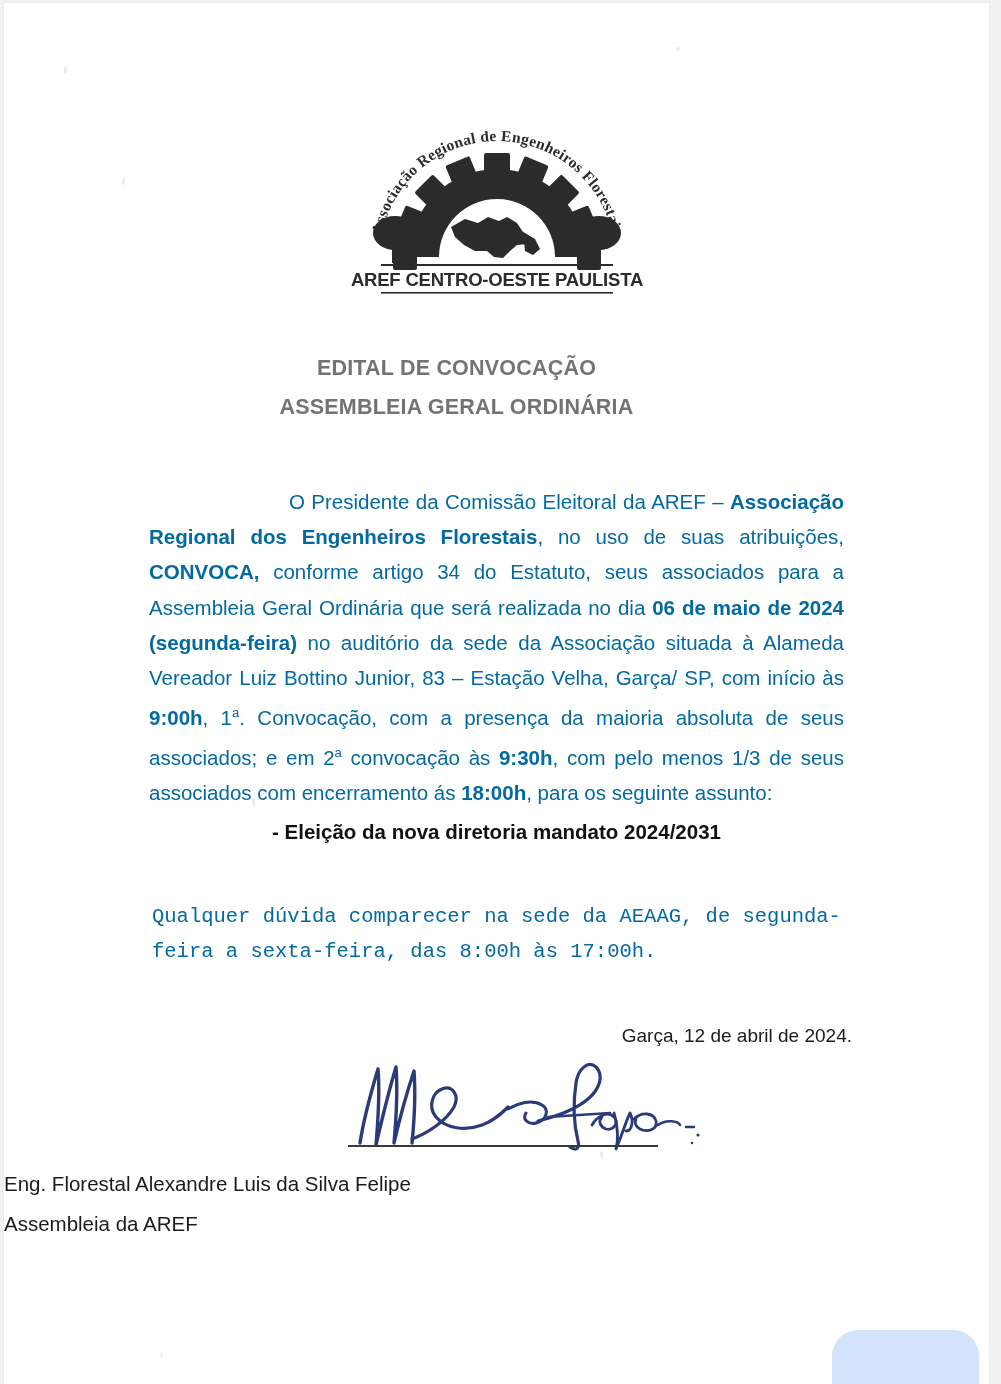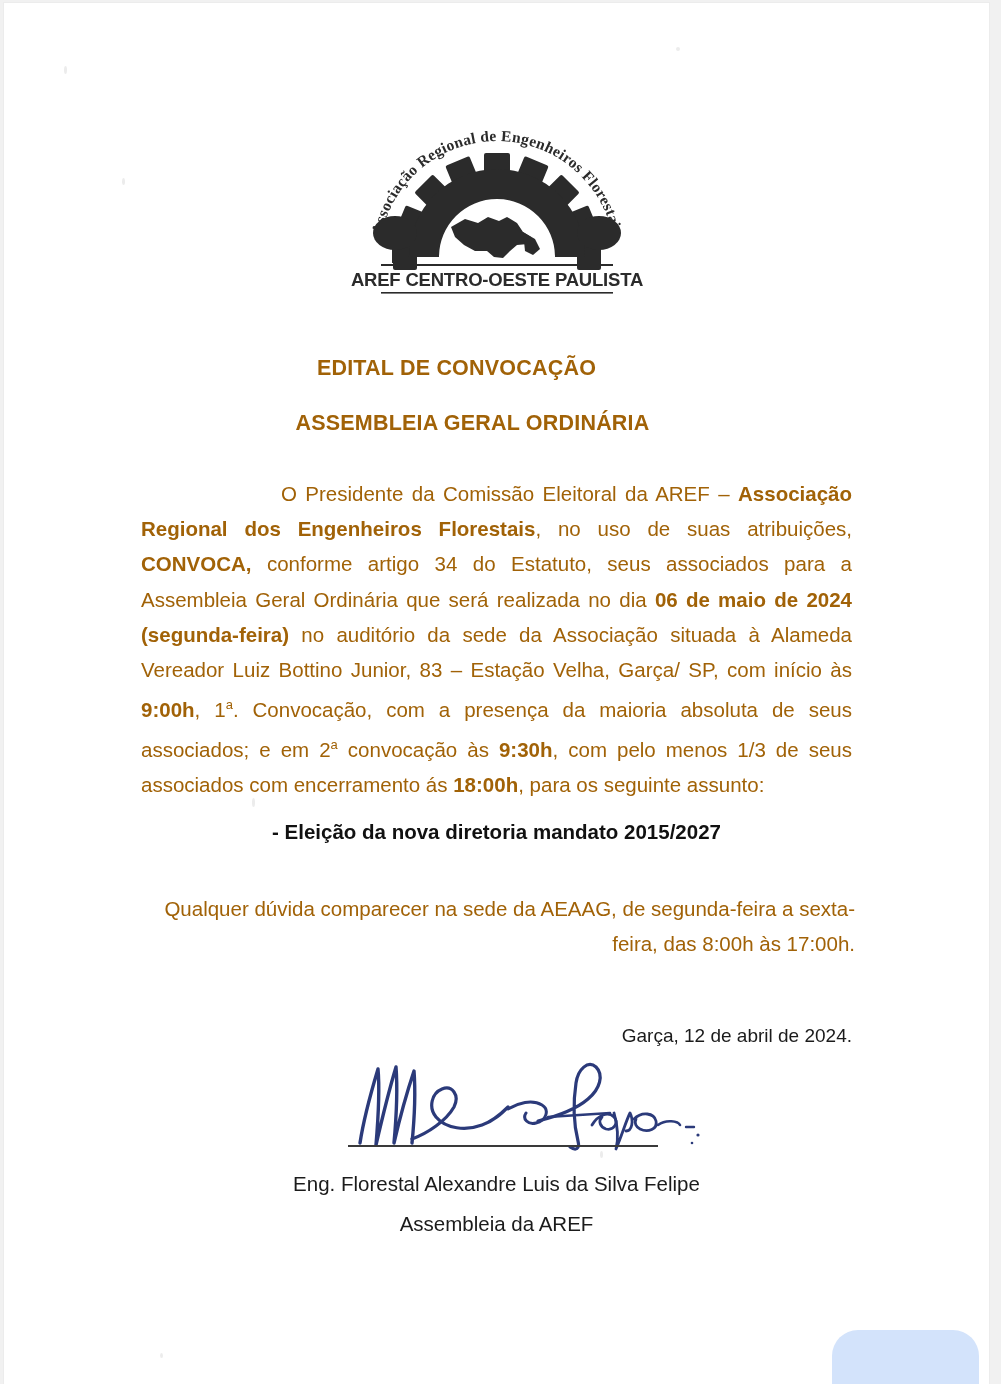--- a/index.html
+++ b/index.html
@@ -53,39 +53,39 @@
 
   
   .doc-title {
     position: absolute;
     left: 0;
     width: 905px;
     text-align: center;
     font-weight: bold;
     font-size: 21.5px;
     letter-spacing: .2px;
-    color: #a16207;
+    color: #737373;
   }
   #title-line-1 { top: 353px; }
-  #title-line-2 { top: 408px; padding-left: 16px; }
+  #title-line-2 { top: 392px; }
 
   
   #body-block {
     position: absolute;
     left: 137px;
     top: 473px;
     width: 711px;
   }
   .para {
     font-size: 20.5px;
     line-height: 35.2px;
-    color: #a16207;
+    color: #0369a1;
     text-align: justify;
     text-justify: inter-word;
-    margin: 0;
+    margin: 8px;
   }
   .para.indented { text-indent: 140px; }
   .para b { font-weight: bold; }
   .sup { font-size: 13px; vertical-align: super; }
 
   #agenda-line {
     position: absolute;
     left: 0;
     top: 817px;
     width: 985px;
@@ -94,21 +94,21 @@
     font-weight: bold;
     color: #111;
   }
 
   #closing-block {
     position: absolute;
     left: 140px;
     top: 888px;
     width: 711px;
   }
-  #closing-block .para { text-align: right; }
+  #closing-block .para { text-align: left; font-family: Liberation Mono, monospace; }
 
   
   #date-line {
     position: absolute;
     left: 0;
     top: 1022px;
     width: 848px;
     text-align: right;
     font-size: 19px;
     color: #1b1b1b;
@@ -134,21 +134,21 @@
     top: 90px;
     width: 310px;
     height: 1.6px;
     background: #3a3a3a;
   }
 
   .sig-text {
     position: absolute;
     left: 0;
     width: 985px;
-    text-align: center;
+    text-align: left;
     font-size: 20.5px;
     color: #1b1b1b;
   }
   #signer-name { top: 1169px; }
   #signer-role { top: 1209px; }
 
   
   #floating-panel {
     position: absolute;
     left: 828px;
@@ -223,21 +223,21 @@
     </div>
   </div>
 
   <div class="doc-title" id="title-line-1">EDITAL DE CONVOCAÇÃO</div>
   <div class="doc-title" id="title-line-2">ASSEMBLEIA GERAL ORDINÁRIA</div>
 
   <div id="body-block">
     <p class="para indented"><span>O Presidente da Comissão Eleitoral da AREF – </span><b>Associação Regional dos Engenheiros Florestais</b><span>, no uso de suas atribuições, </span><b>CONVOCA,</b><span> conforme artigo 34 do Estatuto, seus associados para a Assembleia Geral Ordinária que será realizada no dia </span><b>06 de maio de 2024 (segunda-feira)</b><span> no auditório da sede da Associação situada à Alameda Vereador Luiz Bottino Junior, 83 – Estação Velha, Garça/ SP, com início às </span><b>9:00h</b><span>, 1</span><span class="sup">a</span><span>. Convocação, com a presença da maioria absoluta de seus associados; e em 2</span><span class="sup">a</span><span> convocação às </span><b>9:30h</b><span>, com pelo menos 1/3 de seus associados com encerramento ás </span><b>18:00h</b><span>, para os seguinte assunto:</span></p>
   </div>
 
-  <div id="agenda-line">- Eleição da nova diretoria mandato 2015/2027</div>
+  <div id="agenda-line">- Eleição da nova diretoria mandato 2024/2031</div>
 
   <div id="closing-block">
     <p class="para">Qualquer dúvida comparecer na sede da AEAAG, de segunda-feira a sexta-feira, das 8:00h às 17:00h.</p>
   </div>
 
   <div id="date-line">Garça, 12 de abril de 2024.</div>
 
   <div id="signature-area">
     <svg id="signature-svg" viewBox="0 0 360 100">
       <g fill="none" stroke="#2b3a7a" stroke-linecap="round" stroke-linejoin="round">

